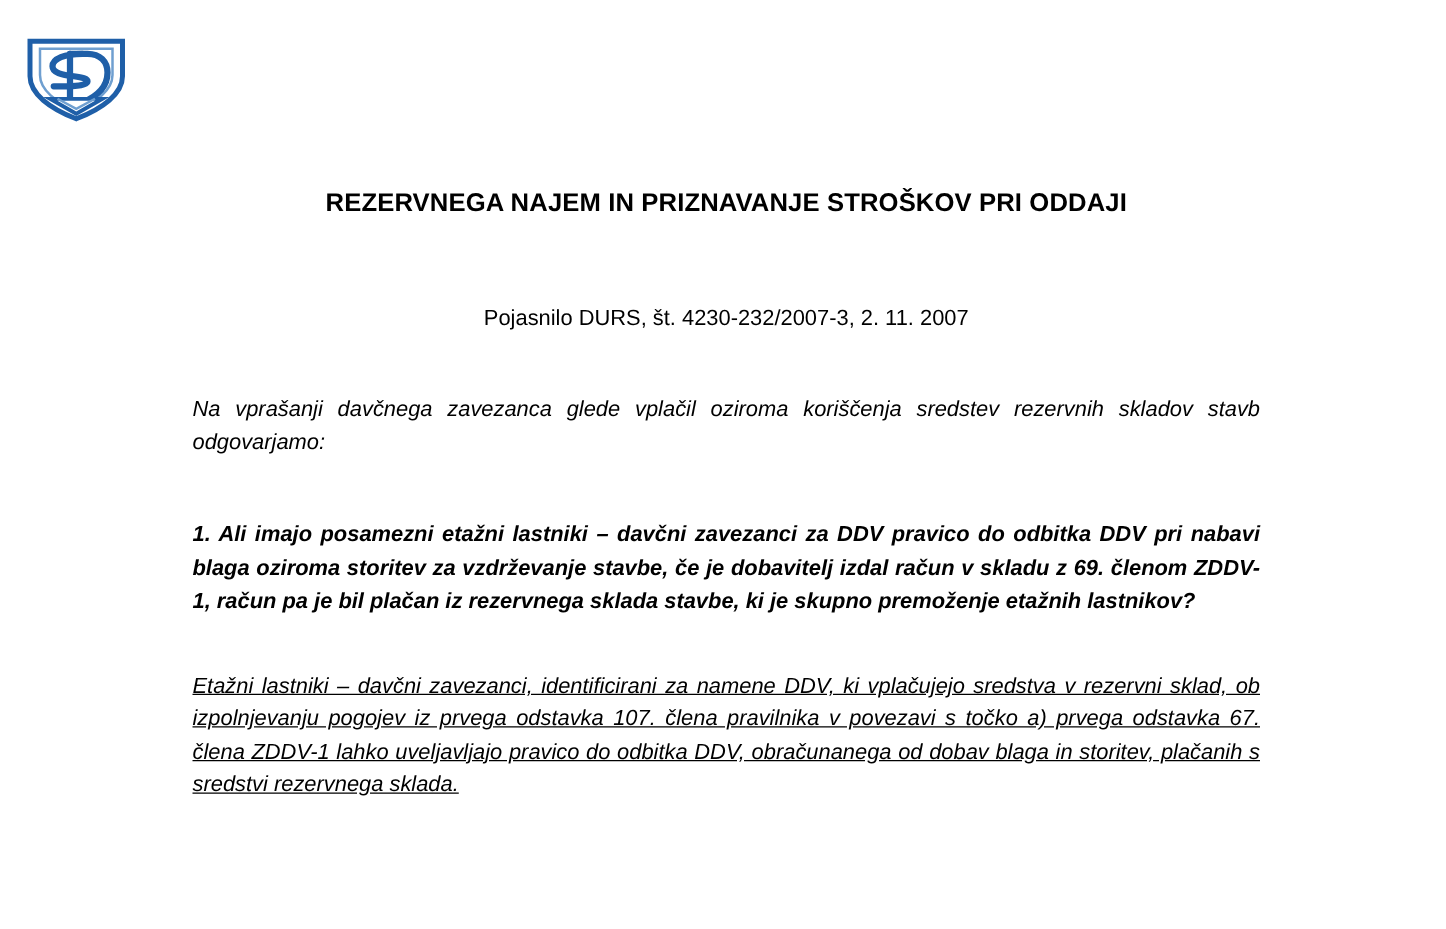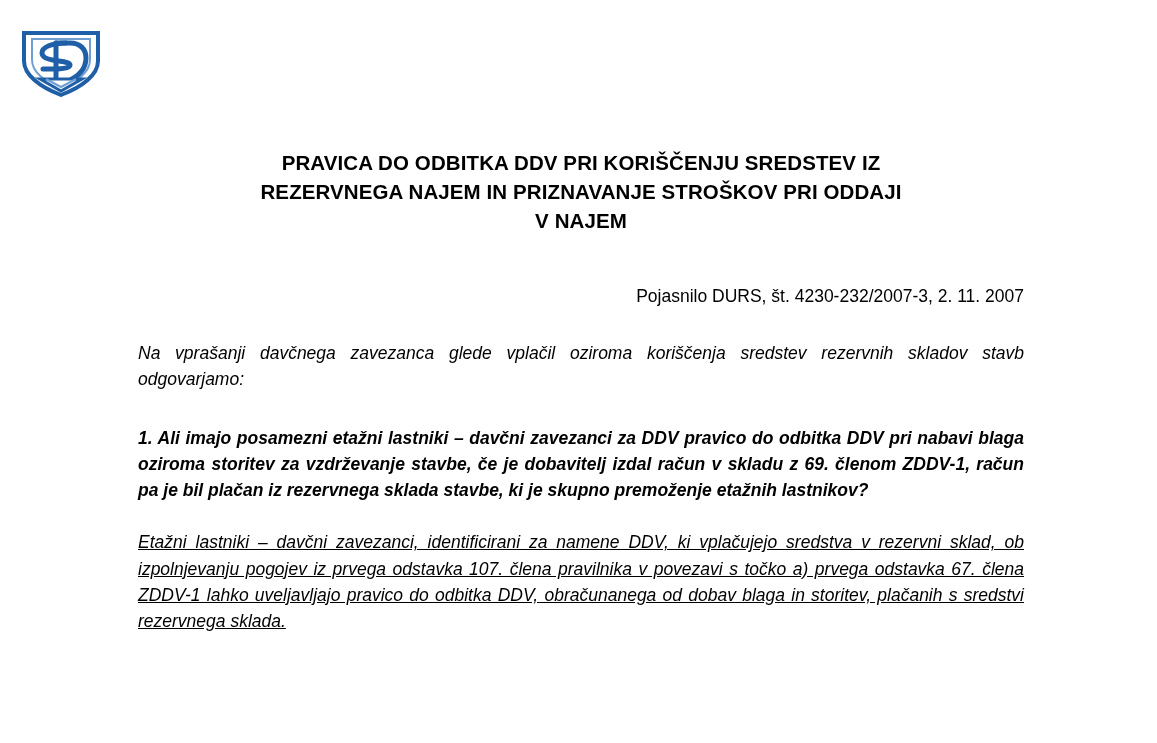--- a/index.html
+++ b/index.html
@@ -46,30 +46,30 @@
     line-height: 1.42;
     text-align: center;
     letter-spacing: 0.1px;
     margin: 0;
   }
   .doc-title .line {
     display: block;
   }
 
   .subtitle {
-    margin: 0;
+    margin: 16px;
     padding-top: 50px;
     font-size: 17.5px;
     font-weight: normal;
     line-height: 1.3;
-    text-align: right;
+    text-align: center;
   }
 
   .para {
-    margin: 0;
+    margin: 16px;
     padding-top: 32px;
     font-size: 17.5px;
     font-style: italic;
     line-height: 1.5;
     text-align: justify;
   }
   .para.tight {
     padding-top: 26px;
     text-decoration: underline;
   }
@@ -90,23 +90,21 @@
       <path d="M40 16 H54 C64 16 70 22 70 31 C70 42 62 50 50 55" fill="none" stroke="#1f5fa8" stroke-width="5" stroke-linecap="round"></path>
       <path d="M40 16 L40 55" fill="none" stroke="#1f5fa8" stroke-width="5" stroke-linecap="round"></path>
       <path d="M24 52 L45 64 L66 52 Z" fill="#ffffff" stroke="#1f5fa8" stroke-width="3"></path>
       <path d="M30 52 L45 60 L60 52" fill="none" stroke="#6f9fd0" stroke-width="2"></path>
     </svg>
   </div>
 
   <div class="content">
 
     <h1 class="doc-title">
-      <span class="line">PRAVICA DO ODBITKA DDV PRI KORIŠČENJU SREDSTEV IZ</span>
       <span class="line">REZERVNEGA NAJEM IN PRIZNAVANJE STROŠKOV PRI ODDAJI</span>
-      <span class="line">V NAJEM</span>
     </h1>
 
     <p class="subtitle">Pojasnilo DURS, št. 4230-232/2007-3, 2. 11. 2007</p>
 
     <p class="para">Na vprašanji davčnega zavezanca glede vplačil oziroma koriščenja sredstev rezervnih skladov stavb odgovarjamo:</p>
 
     <p class="para bold">1. Ali imajo posamezni etažni lastniki – davčni zavezanci za DDV pravico do odbitka DDV pri nabavi blaga oziroma storitev za vzdrževanje stavbe, če je dobavitelj izdal račun v skladu z 69. členom ZDDV-1, račun pa je bil plačan iz rezervnega sklada stavbe, ki je skupno premoženje etažnih lastnikov?</p>
 
     <p class="para tight">Etažni lastniki – davčni zavezanci, identificirani za namene DDV, ki vplačujejo sredstva v rezervni sklad, ob izpolnjevanju pogojev iz prvega odstavka 107. člena pravilnika v povezavi s točko a) prvega odstavka 67. člena ZDDV-1 lahko uveljavljajo pravico do odbitka DDV, obračunanega od dobav blaga in storitev, plačanih s sredstvi rezervnega sklada.</p>
 

